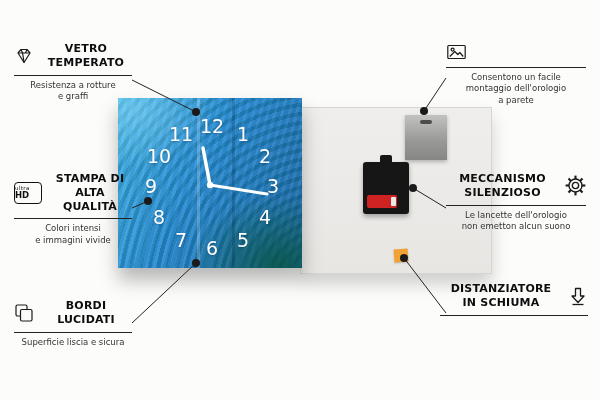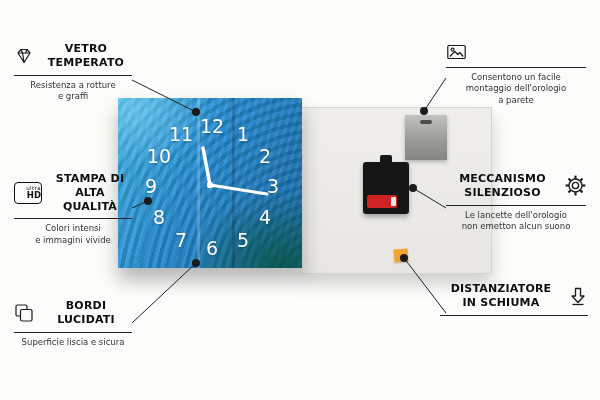--- a/index.html
+++ b/index.html
@@ -50,21 +50,21 @@
   .desc{margin-top:4px;font-size:8.5px;line-height:1.35;color:#333;text-align:center;white-space:pre-line;}
   .icon{flex:0 0 auto;display:flex;align-items:center;justify-content:center;}
   .c1{left:14px;top:42px;width:118px;}
   .c2{left:14px;top:172px;width:118px;}
   .c3{left:14px;top:299px;width:118px;}
   .c4{left:446px;top:42px;width:140px;}
   .c5{left:446px;top:172px;width:140px;}
   .c6{left:440px;top:282px;width:148px;}
 
   .uhd{width:26px;height:20px;border:1.3px solid #111;border-radius:4px;
-       display:flex;flex-direction:column;align-items:flex-end;justify-content:center;line-height:1;}
+       display:flex;flex-direction:column;align-items:flex-start;justify-content:center;line-height:1;}
   .uhd .u{font-size:5.5px;letter-spacing:0.4px;}
   .uhd .h{font-size:8.5px;font-weight:800;}
 </style>
 </head>
 <body>
 
 <div class="stage">
 
   <svg class="connectors" viewBox="0 0 600 400" xmlns="http://www.w3.org/2000/svg">
     <g stroke="#222" stroke-width="1" fill="none">

